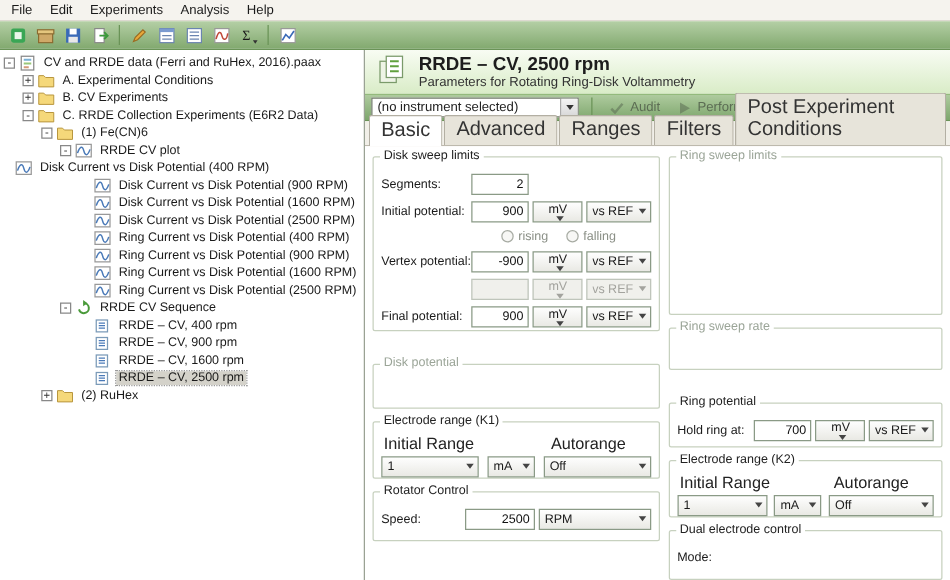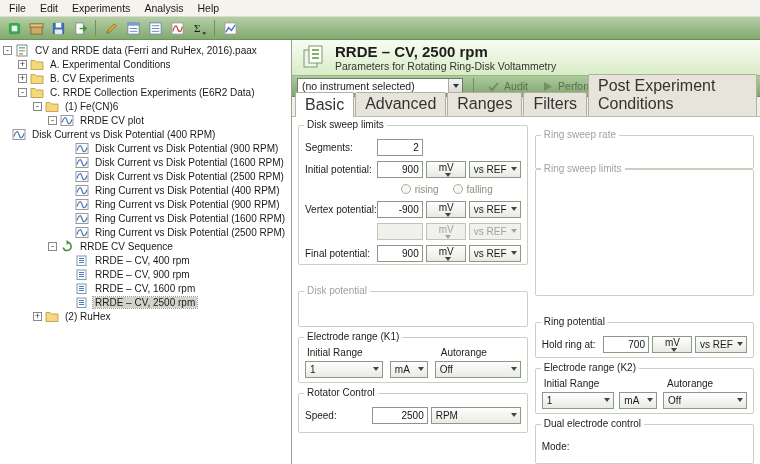--- a/index.html
+++ b/index.html
@@ -90,21 +90,21 @@
   .combo.dis .arr { border-top-color:#a3a39e; }
   .ph { display:inline-block; margin-left:3px; }
   .w46 { width:46px; } .w40 { width:40px;flex-direction:column; } .w52 { width:52px; } .w90 { width:90px; }
   .w78 { width:78px; } .w72 { width:72px; } .w38 { width:38px; } .w86 { width:86px; } .w84 { width:84px; }
   .w56 { width:56px; } .w128 { width:128px; }
 
   .radio-row { height:14px; justify-content:flex-end; padding-right:28px; gap:14px; color:#8a8f86; }
   .radio { display:flex; align-items:center; gap:4px; }
   .radio .dot { width:10px; height:10px; border:1px solid #a8aca4; border-radius:50%; background:#f7f7f5; }
 
-  .sublbl-row { display:flex; font-size:10px; margin-bottom:2px; color:#222; }
+  .sublbl-row { display:flex; font-size:13px; margin-bottom:2px; color:#222; }
   .sublbl-row .s1 { flex:1; padding-left:2px; }
   .sublbl-row .s2 { width:86px; text-align:left; padding-left:6px; }
 </style>
 </head>
 <body>
 
 <div class="menubar">
     <div class="menu-item">File</div>
     <div class="menu-item">Edit</div>
     <div class="menu-item">Experiments</div>
@@ -524,26 +524,26 @@
             <span class="combo w90">
                 <span class="ct">RPM</span>
                 <span class="arr"></span>
               </span>
           </div>
         </div>
       </div>
 
       <div class="col col-r">
 
+        <div class="grp g-limits dis">
+          <span class="ttl">Ring sweep limits</span>
+        </div>
+
         <div class="grp g-rate dis">
           <span class="ttl">Ring sweep rate</span>
-        </div>
-
-        <div class="grp g-limits dis">
-          <span class="ttl">Ring sweep limits</span>
         </div>
 
         <div class="grp g-pot">
           <span class="ttl">Ring potential</span>
           <div class="row">
             <span class="lbl">Hold ring at:</span>
             <input class="num w46" value="700" style="">
             <span class="combo w40">
                 <span class="ct">mV</span>
                 <span class="arr"></span>

